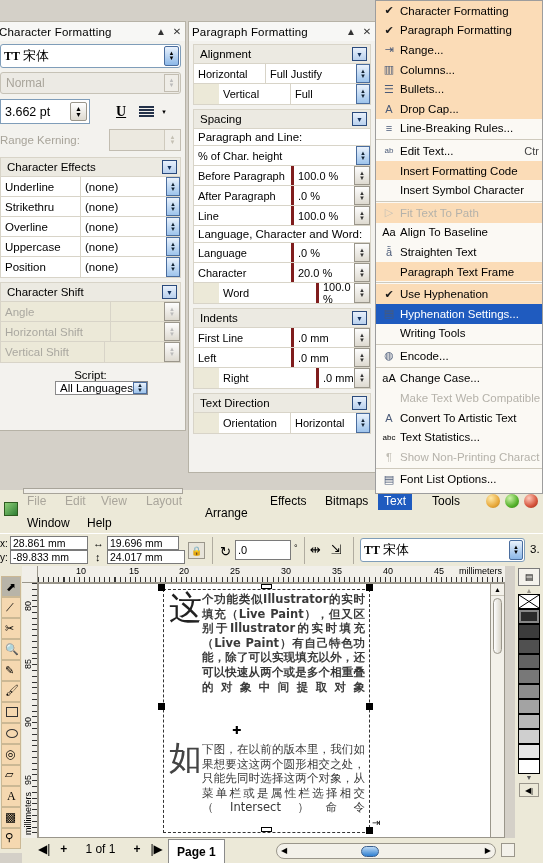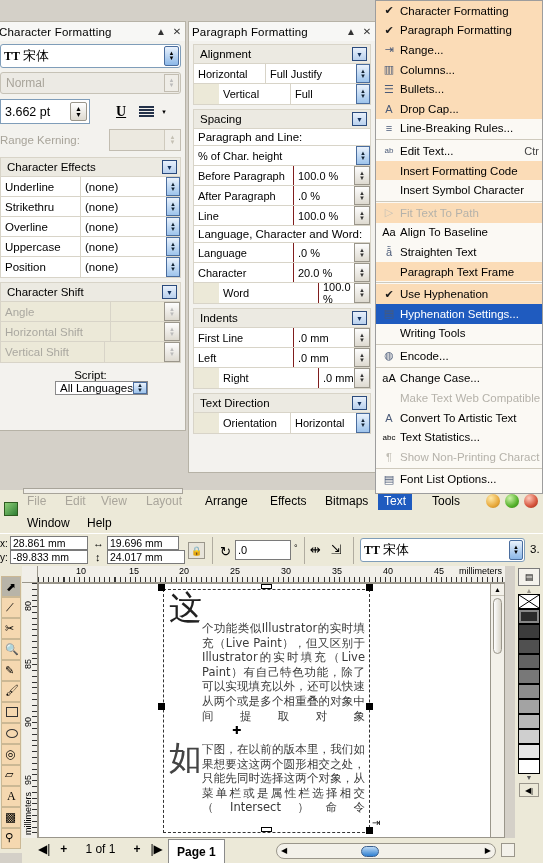--- a/index.html
+++ b/index.html
@@ -117,21 +117,21 @@
   
   #paraDocker{
     position:absolute; left:188px; top:21px; width:188px; height:452px;
     background:#f3f2ee; border:1px solid #b6b2a6;
   }
   #paraDocker .inner{padding:3px 4px;}
   .prow { display:flex; height:20px; border-bottom:1px solid #d8d4c8;}
   .prow:last-child{border-bottom:none;margin-left:25px;}
   .pL{width:72px;background:#fff;display:flex;align-items:center;padding-left:4px;border-right:1px solid #d8d4c8;}
   .pR{flex:1;background:#fff;display:flex;align-items:center;padding-left:4px;}
-  .pL2{width:100px;background:#fff;display:flex;align-items:center;padding-left:4px;border-right:1px solid #7f1d1d;}
+  .pL2{width:100px;background:#fff;display:flex;align-items:center;padding-left:4px;border-right:3px solid #7f1d1d;}
 
   
   #menu{
     position:absolute;right:0;top:0;width:168px;height:494px;
     background:#fbf9f4;border:1px solid #9d9d9d;
     font-size:11.5px;overflow:hidden;
   }
   .mi{display:flex;align-items:center;height:19.6px;padding-left:2px;white-space:nowrap;}
   .mi.hl{background:#fbdcb7;}
   .mi.sel{background:#1f5bbf;color:#fff;}
@@ -172,21 +172,21 @@
 </head>
 <body>
 
 <div id="app">
 
   <div id="menubar">
     <div class="mbitem" style="left:27px;top:4px;color:#a9a59b;">File</div>
     <div class="mbitem" style="left:65px;top:4px;color:#a9a59b;">Edit</div>
     <div class="mbitem" style="left:101px;top:4px;color:#a9a59b;">View</div>
     <div class="mbitem" style="left:146px;top:4px;color:#a9a59b;">Layout</div>
-    <div class="mbitem" style="left:205px;top:4px;">Arrange</div>
+    <div class="mbitem" style="left:205px;top:16px;">Arrange</div>
     <div class="mbitem" style="left:270px;top:4px;">Effects</div>
     <div class="mbitem" style="left:325px;top:4px;">Bitmaps</div>
     <div class="mbitem act" style="left:378px;top:2px;">Text</div>
     <div class="mbitem" style="left:432px;top:4px;">Tools</div>
     <div class="mbitem" style="left:27px;top:26px;">Window</div>
     <div class="mbitem" style="left:87px;top:26px;">Help</div>
 
     <div style="position:absolute;left:486px;top:4px;width:14px;height:14px;border-radius:50%;background:radial-gradient(circle at 35% 30%,#ffe9a8,#e8a93c 60%,#b57a16);"></div>
     <div style="position:absolute;left:505px;top:4px;width:14px;height:14px;border-radius:50%;background:radial-gradient(circle at 35% 30%,#cdf3a8,#56b22c 60%,#2f7a12);"></div>
     <div style="position:absolute;left:524px;top:4px;width:14px;height:14px;border-radius:50%;background:radial-gradient(circle at 35% 30%,#ffcaba,#d5543c 60%,#96250f);"></div>
@@ -300,21 +300,21 @@
     <div style="position:absolute;left:119px;top:0px;width:7px;height:7px;background:#000;"></div>
     <div style="position:absolute;left:222px;top:0px;width:11px;height:5px;background:#fff;border:1px solid #000;"></div>
     <div style="position:absolute;left:327px;top:0px;width:7px;height:7px;background:#000;"></div>
     <div style="position:absolute;left:119px;top:119px;width:7px;height:7px;background:#000;"></div>
     <div style="position:absolute;left:327px;top:119px;width:7px;height:7px;background:#000;"></div>
     <div style="position:absolute;left:222px;top:243px;width:11px;height:5px;background:#fff;border:1px solid #000;"></div>
     <div style="position:absolute;left:327px;top:243px;width:7px;height:7px;background:#000;"></div>
 
     <div style="position:absolute;left:130px;top:8px;width:196px;display:flex;">
       <span class="cjk" style="font-size:33px;line-height:32px;color:#222;flex:0 0 auto;">这</span>
-      <span class="cjk" style="flex:1;font-size:11.5px;line-height:14.6px;text-align:justify;text-align-last:justify;font-weight:normal;color:#3a3a3a;letter-spacing:0px;margin-top:29px;">个功能类似Illustrator的实时填充（Live Paint），但又区别于Illustrator的实时填充（Live Paint）有自己特色功能，除了可以实现填充以外，还可以快速从两个或是多个相重叠的对象中间提取对象</span>
+      <span class="cjk" style="flex:1;font-size:11.5px;line-height:14.6px;text-align:justify;text-align-last:justify;font-weight:bold;color:#3a3a3a;letter-spacing:0px;">个功能类似Illustrator的实时填充（Live Paint），但又区别于Illustrator的实时填充（Live Paint）有自己特色功能，除了可以实现填充以外，还可以快速从两个或是多个相重叠的对象中间提取对象</span>
     </div>
 
     <div style="position:absolute;left:130px;top:158px;width:196px;display:flex;">
       <span class="cjk" style="font-size:33px;line-height:32px;color:#444;flex:0 0 auto;">如</span>
       <span class="cjk" style="flex:1;font-size:11.5px;line-height:14.6px;text-align:justify;text-align-last:justify;color:#3a3a3a;">下图，在以前的版本里，我们如果想要这这两个圆形相交之处，只能先同时选择这两个对象，从菜单栏或是属性栏选择相交（Intersect）命令</span>
     </div>
     <div style="position:absolute;left:193px;top:140px;font-size:11px;">✚</div>
     <div style="position:absolute;left:333px;top:233px;font-size:10px;">⇥</div>
 
     <div style="position:absolute;right:0;top:0;width:14px;height:255px;background:#f3f1ea;border-left:1px solid #9a968b;">

